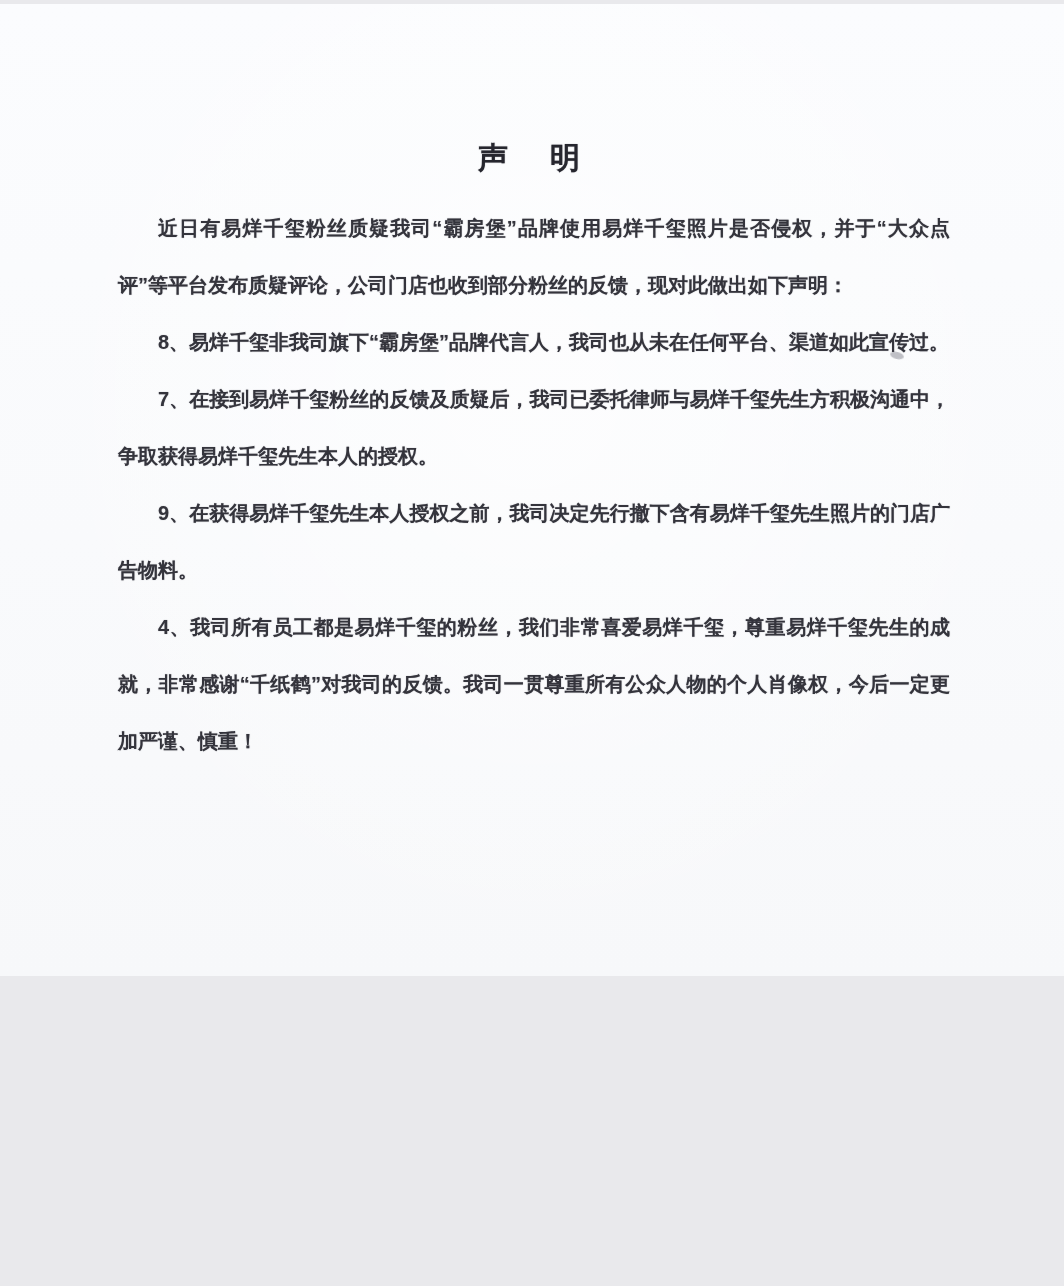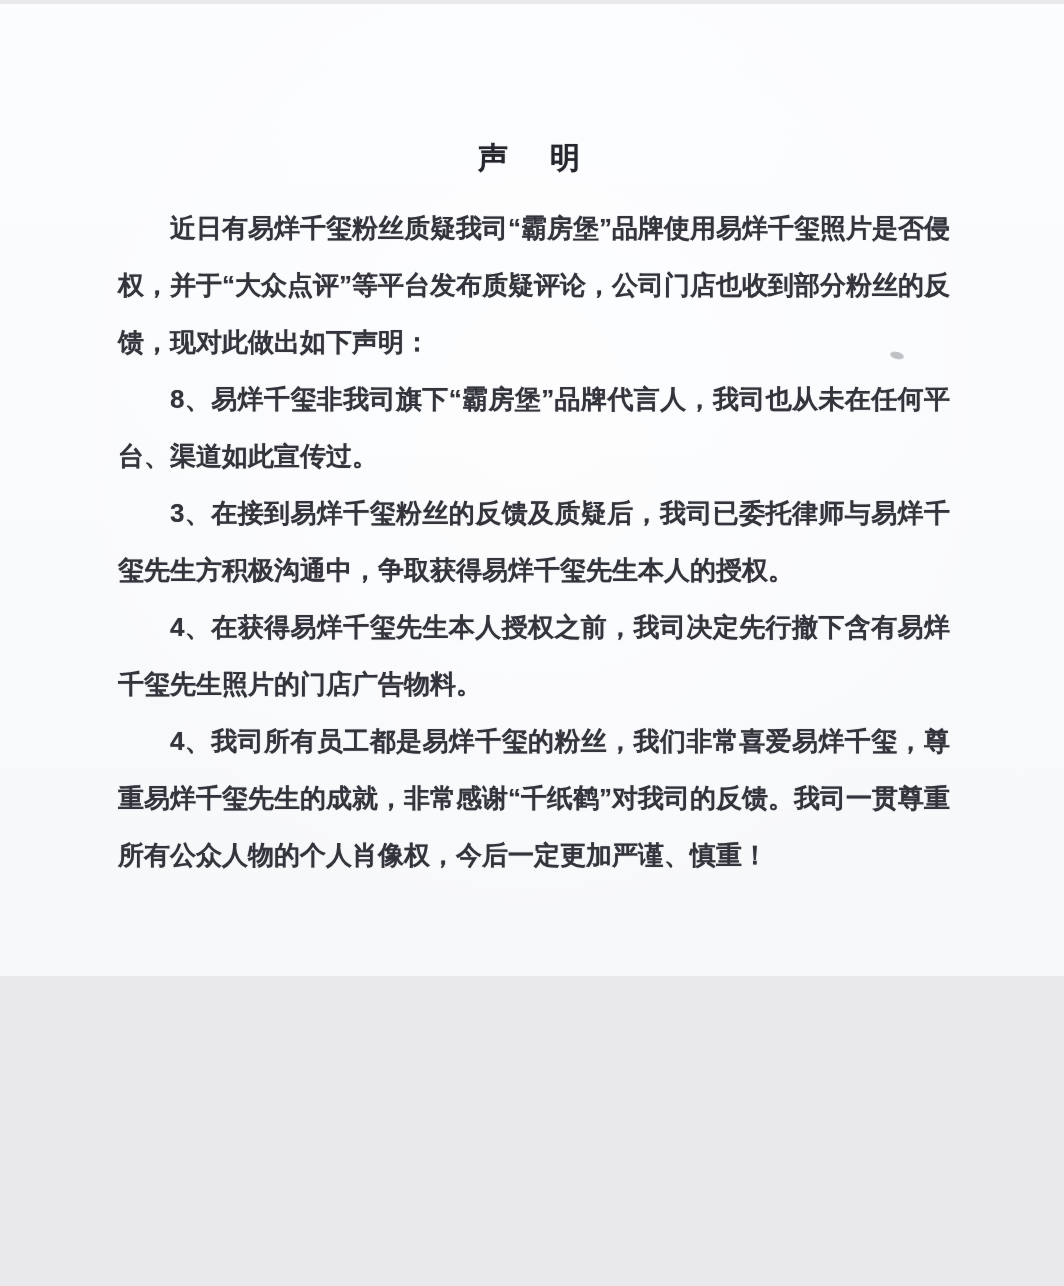--- a/index.html
+++ b/index.html
@@ -29,21 +29,21 @@
     font-weight: 700;
     letter-spacing: 6px;
     color: #26262e;
     text-shadow: 0 0 1px rgba(45,45,55,0.55);
   }
   .doc-body {
     position: absolute;
     top: 196px;
     left: 118px;
     width: 832px;
-    font-size: 26px;
+    font-size: 20px;
     line-height: 57px;
     font-weight: 600;
     text-align: justify;
     color: #34343c;
     text-shadow: 0 0 1px rgba(55,55,65,0.5);
   }
   .doc-body p {
     margin: 0;
     text-indent: 2em;
   }
@@ -113,22 +113,22 @@
 </head>
 <body>
 
 <div class="page">
 
   <div class="doc-title">声　明</div>
 
   <div class="doc-body">
     <p>近日有易烊千玺粉丝质疑我司“霸房堡”品牌使用易烊千玺照片是否侵权，并于“大众点评”等平台发布质疑评论，公司门店也收到部分粉丝的反馈，现对此做出如下声明：</p>
     <p>8、易烊千玺非我司旗下“霸房堡”品牌代言人，我司也从未在任何平台、渠道如此宣传过。</p>
-    <p>3、在接到易烊千玺粉丝的反馈及质疑后，我司已委托律师与易烊千玺先生方积极沟通中，争取获得易烊千玺先生本人的授权。</p>
-    <p>4、在获得易烊千玺先生本人授权之前，我司决定先行撤下含有易烊千玺先生照片的门店广告物料。</p>
+    <p>7、在接到易烊千玺粉丝的反馈及质疑后，我司已委托律师与易烊千玺先生方积极沟通中，争取获得易烊千玺先生本人的授权。</p>
+    <p>9、在获得易烊千玺先生本人授权之前，我司决定先行撤下含有易烊千玺先生照片的门店广告物料。</p>
     <p>4、我司所有员工都是易烊千玺的粉丝，我们非常喜爱易烊千玺，尊重易烊千玺先生的成就，非常感谢“千纸鹤”对我司的反馈。我司一贯尊重所有公众人物的个人肖像权，今后一定更加严谨、慎重！</p>
   </div>
 
   <div class="ink-speck"></div>
 
   <div class="signature">
     <div class="company">厦门原动力品牌管理有限公司</div>
     <div class="date">2021 年 9 月 4 日</div>
   </div>
 

